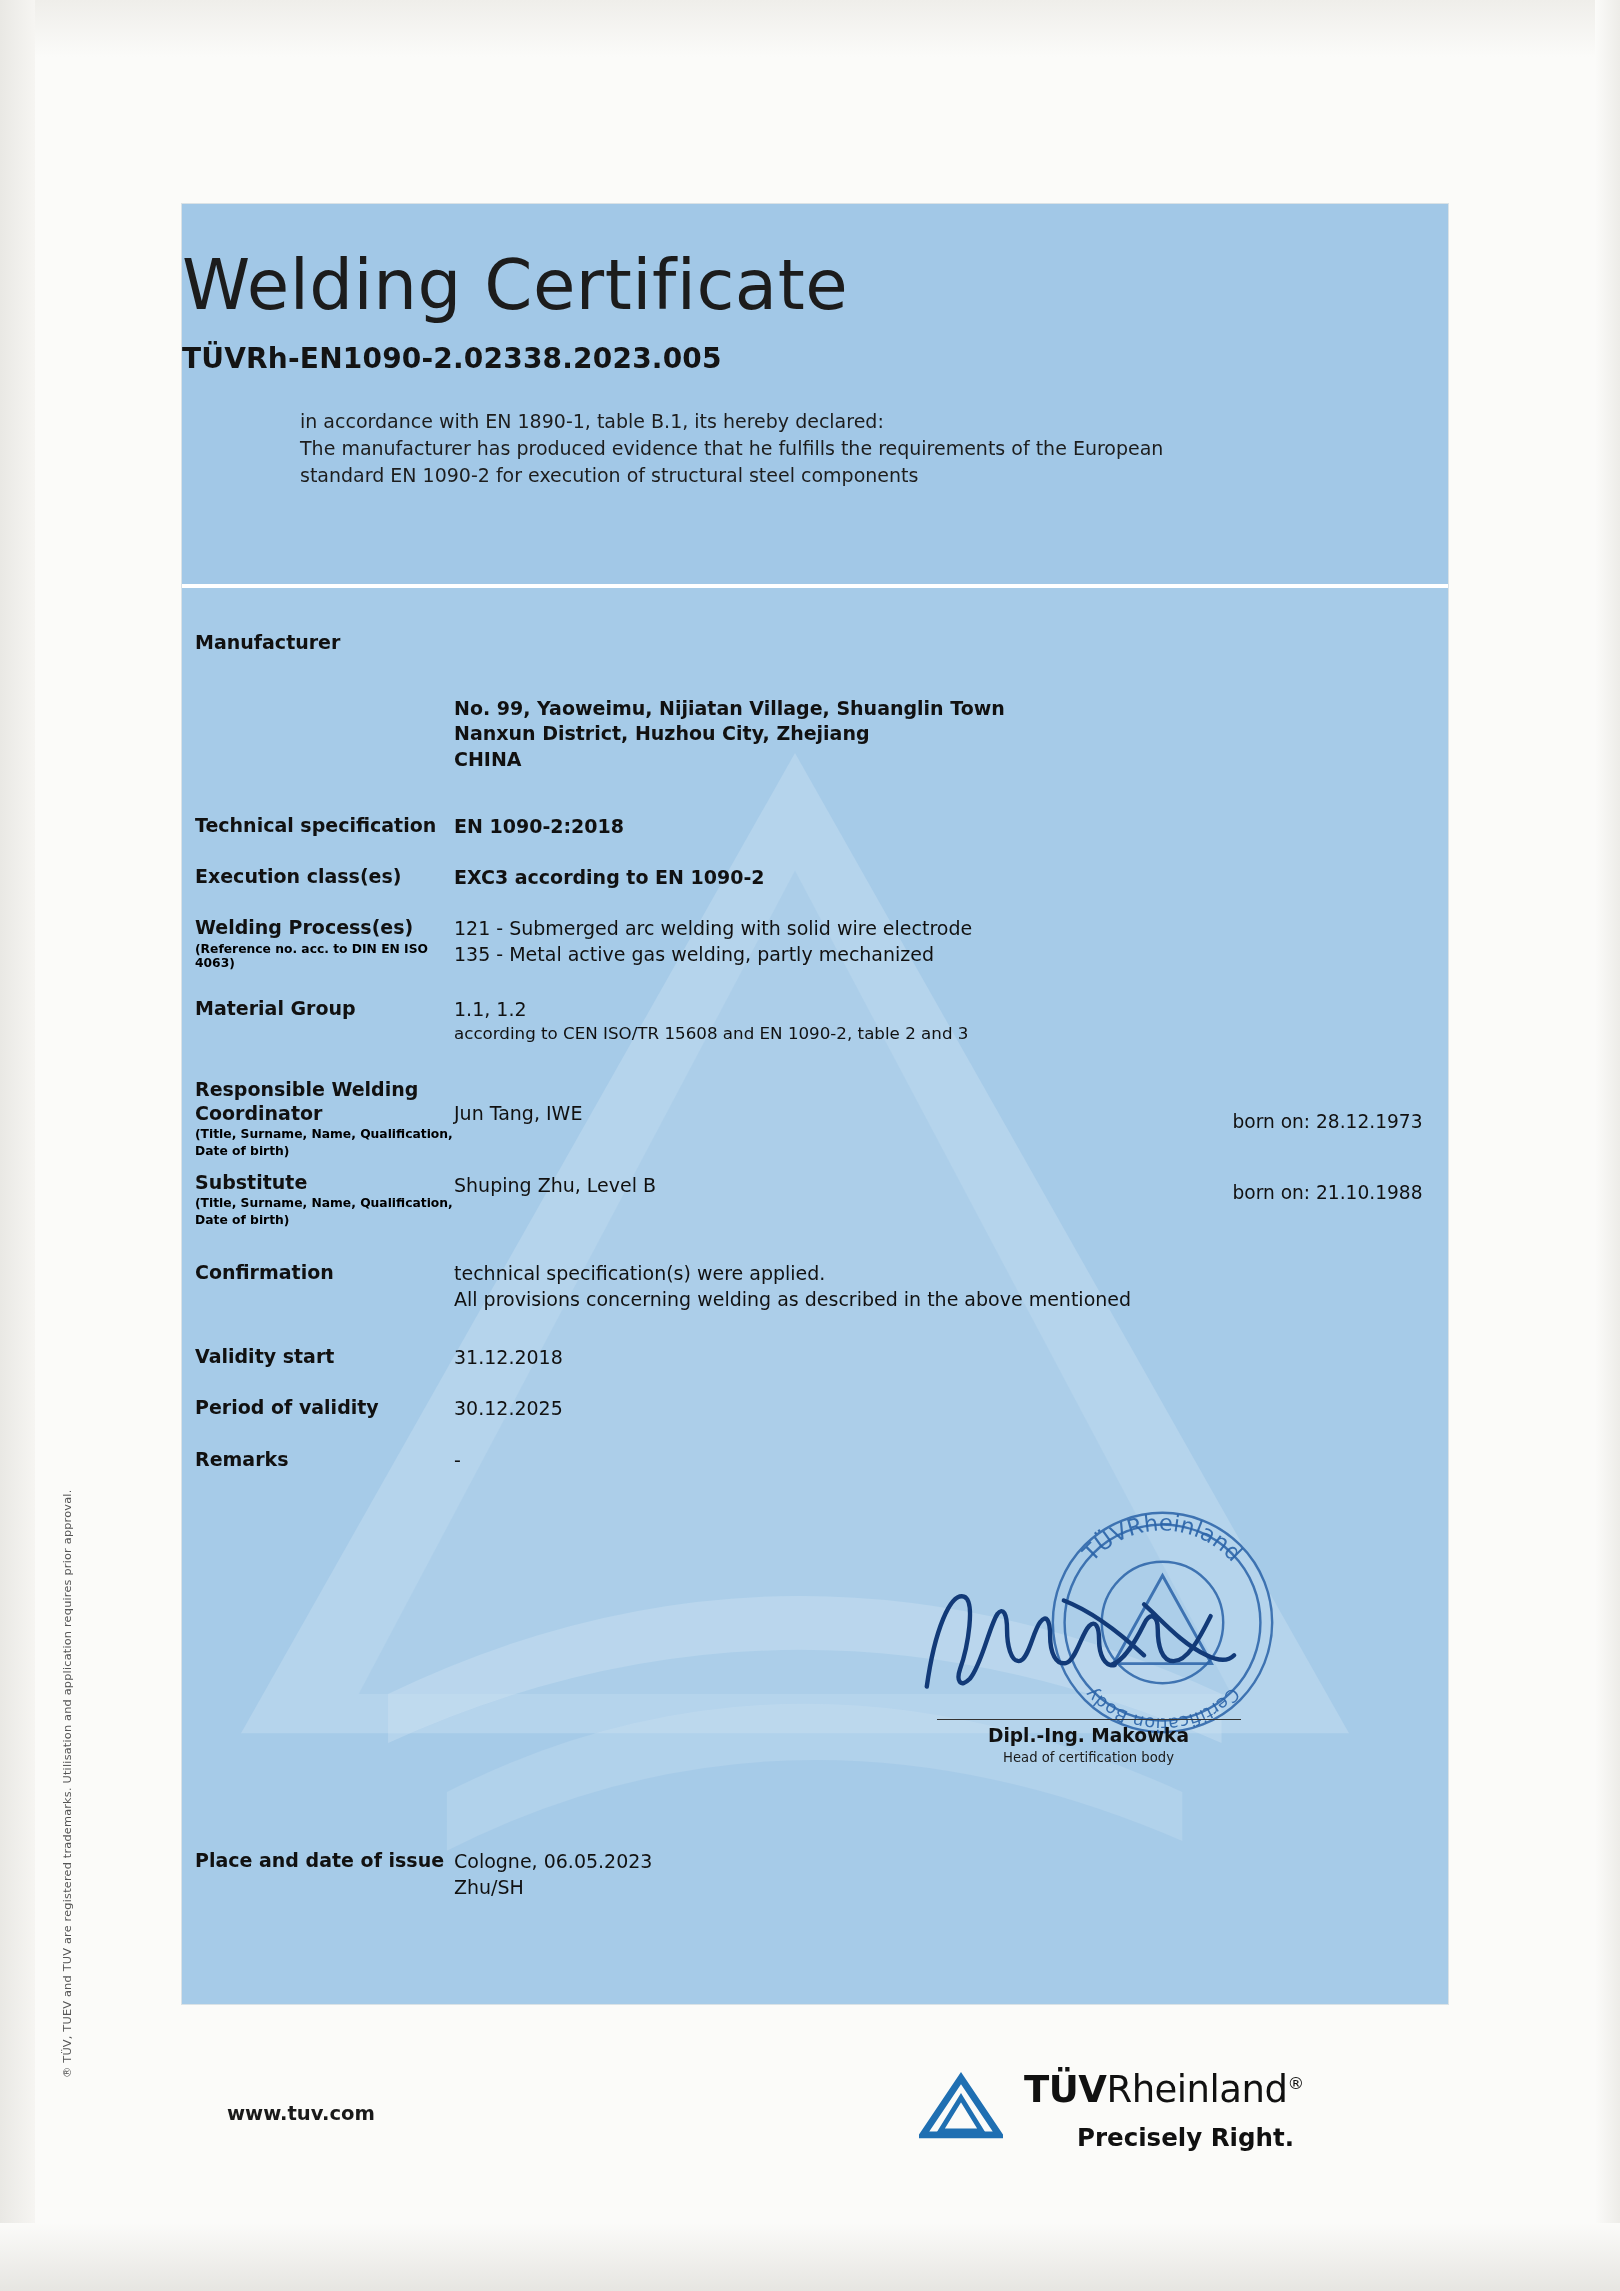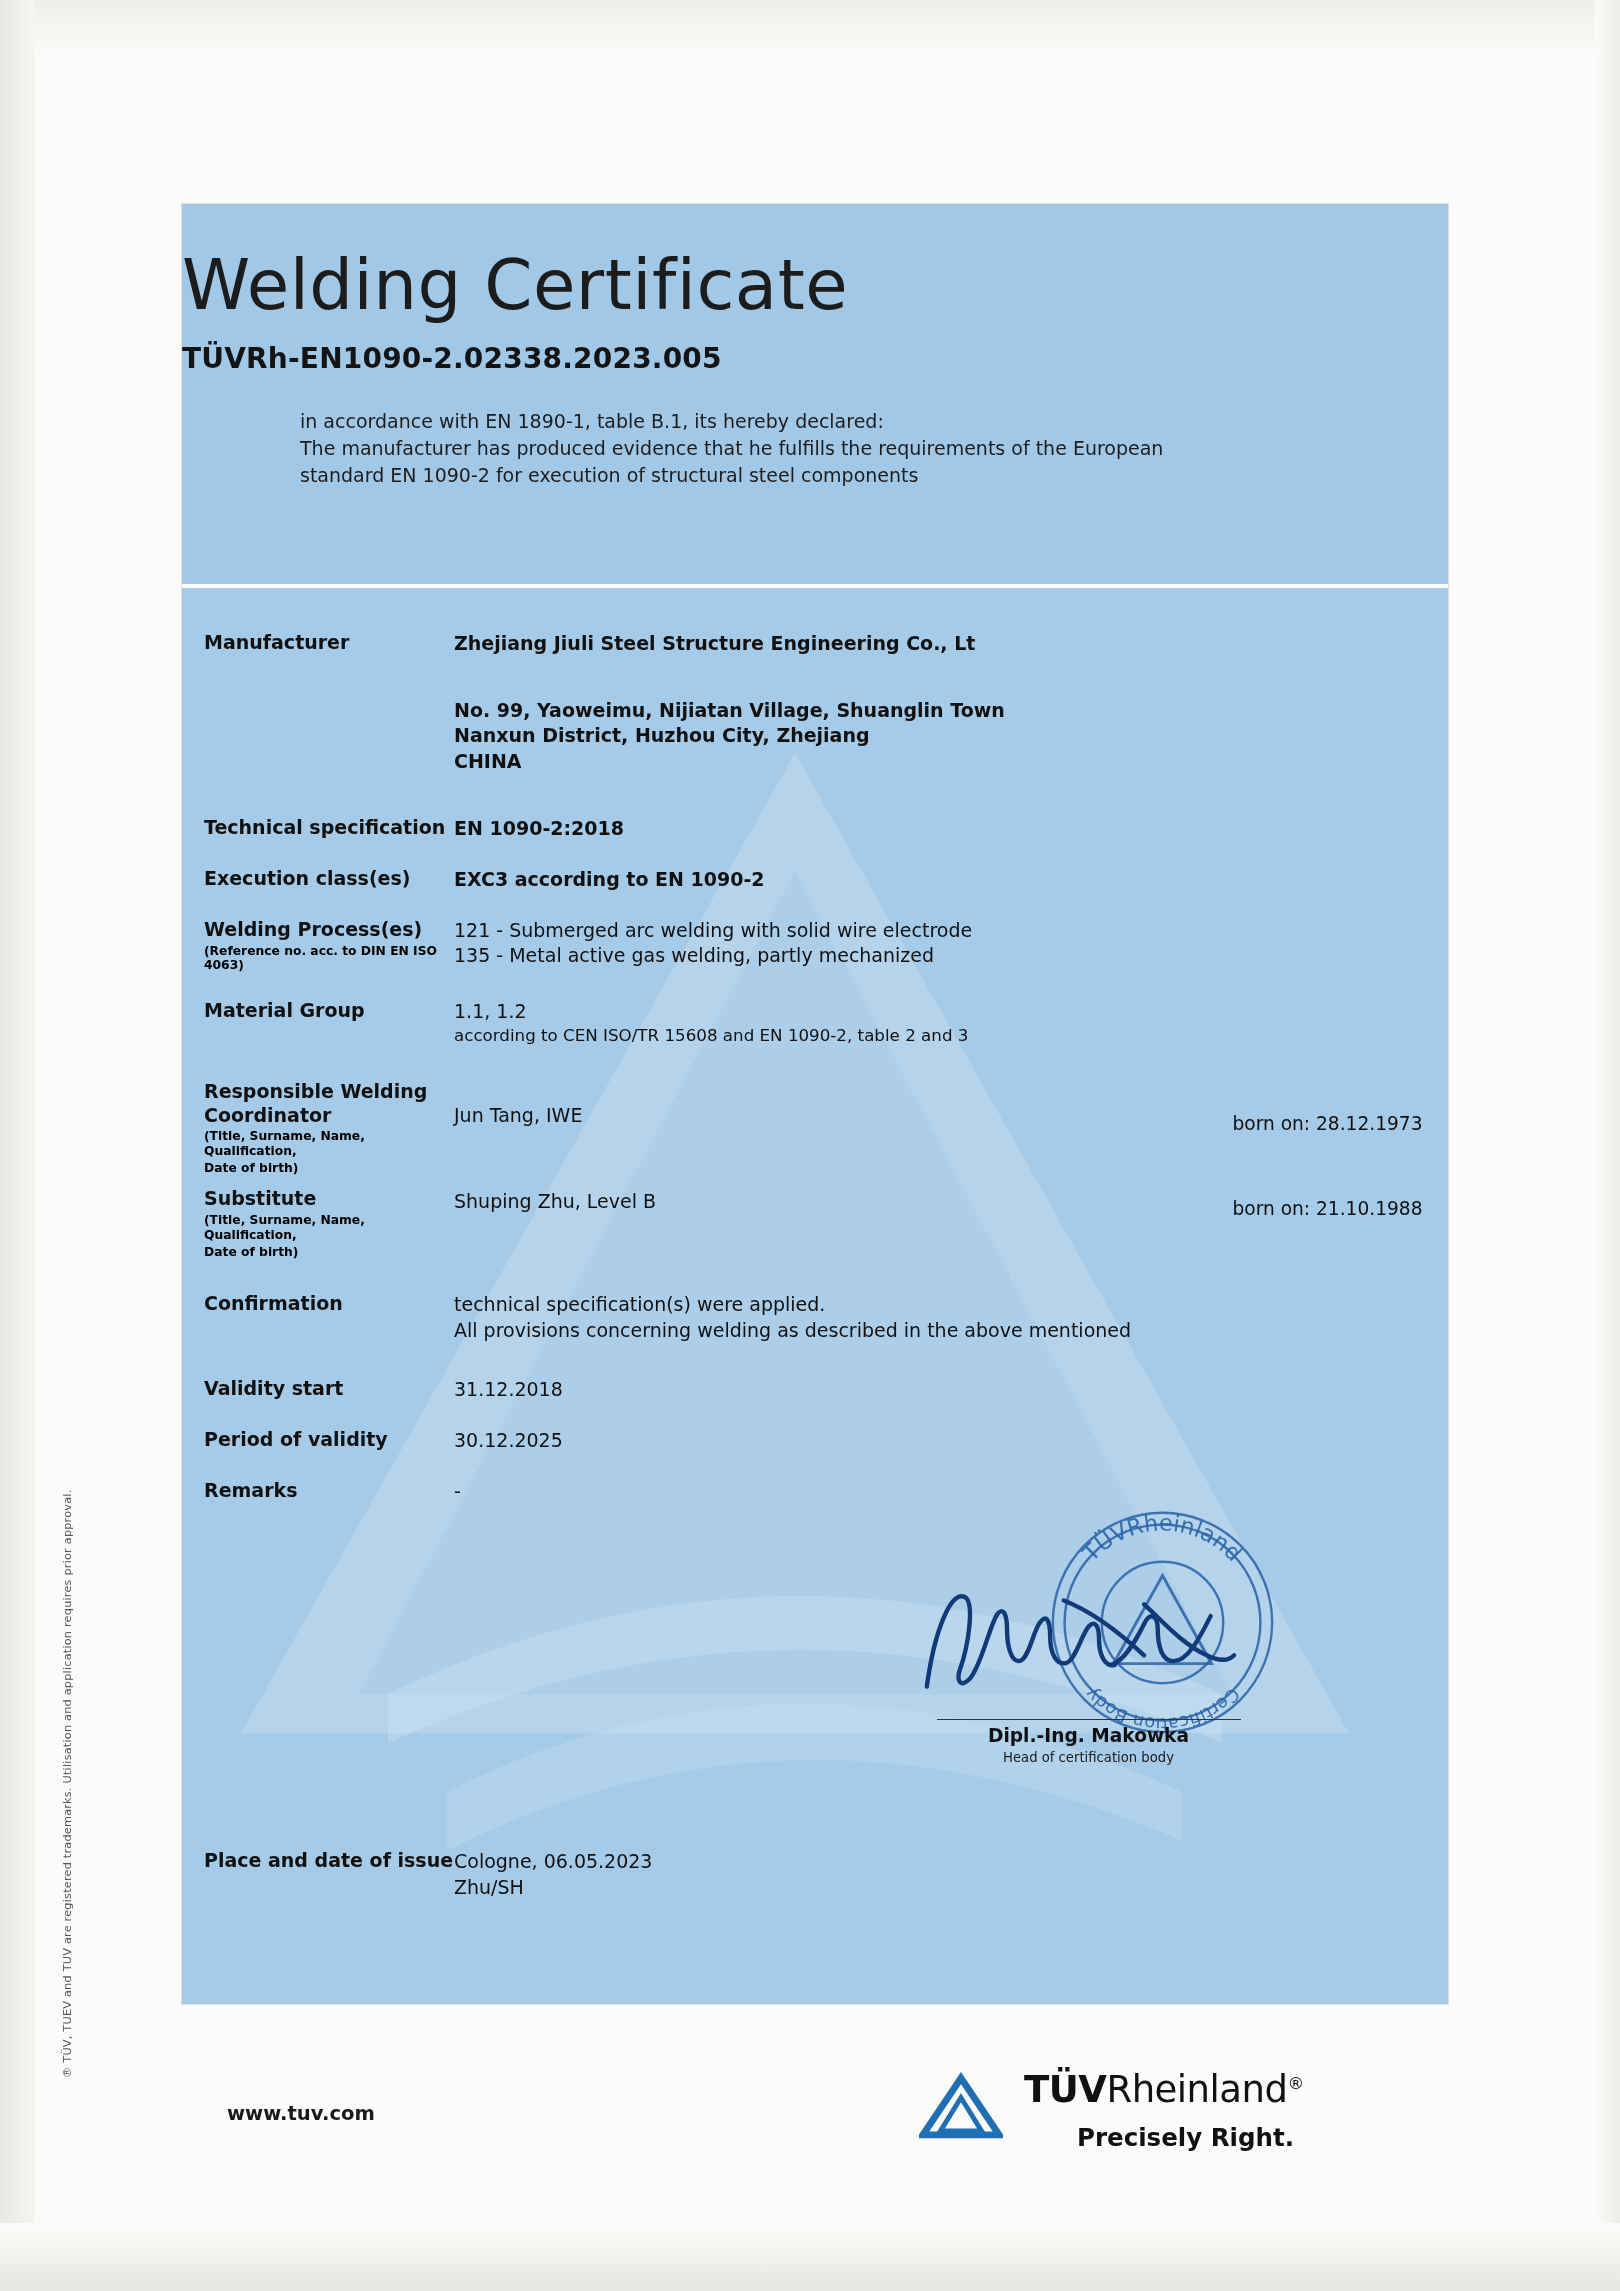--- a/index.html
+++ b/index.html
@@ -120,21 +120,21 @@
   }
 
   .row {
     position: relative;
     display: flex;
     align-items: flex-start;
   }
   .label {
     width: 272px;
     flex: 0 0 272px;
-    padding-left: 22px;
+    padding-left: 13px;
     box-sizing: border-box;
     font-size: 19px;
     font-weight: bold;
     color: #111;
     line-height: 1.25;
   }
   .label .sub {
     display: block;
     font-weight: bold;
     font-size: 12.3px;
@@ -295,21 +295,20 @@
         <div>in accordance with EN 1890-1, table B.1, its hereby declared:</div>
         <div>The manufacturer has produced evidence that he fulfills the requirements of the European</div>
         <div>standard EN 1090-2 for execution of structural steel components</div>
       </div>
     </div>
 
     <div class="cert-body">
 
       <div class="row">
         <div class="label">Manufacturer</div>
-        <div class="value bold">Zhejiang Jiuli Steel Structure Engineering Co., Lt</div>
       </div>
 
       <div class="spacer-42"></div>
 
       <div class="row">
         <div class="label"></div>
         <div class="value bold">
           <span class="line">No. 99, Yaoweimu, Nijiatan Village, Shuanglin Town</span>
           <span class="line"> Nanxun District, Huzhou City, Zhejiang</span>
           <span class="line">CHINA</span>

